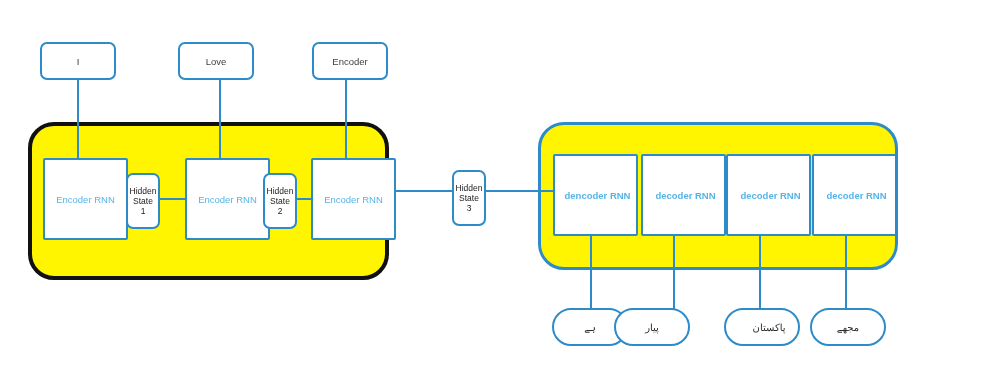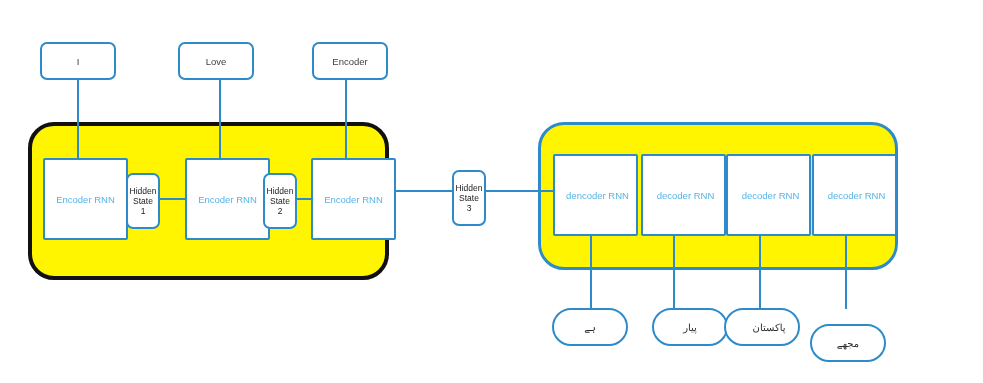--- a/index.html
+++ b/index.html
@@ -56,20 +56,21 @@
   .rnn {
     width: 85px;
     height: 82px;
     border-radius: 2px;
     font-size: 9.5px;
     color: #56B4E6;
     white-space: nowrap;
   }
   .rnn.overflow {
     overflow: visible;
+    font-weight: bold;
   }
   .rnn.overflow > span {
     position: relative;
     left: 2px;
   }
 
   
   .hstate {
     width: 34px;
     height: 56px;
@@ -183,23 +184,23 @@
   </div>
 
   <div class="link v" style="left:590px; top:236px; height:73px;"></div>
   <div class="link v" style="left:673px; top:236px; height:73px;"></div>
   <div class="link v" style="left:759px; top:236px; height:73px;"></div>
   <div class="link v" style="left:845px; top:236px; height:73px;"></div>
 
   <div class="node out-box" style="left:552px; top:308px;">
     <span>ہے</span>
   </div>
-  <div class="node out-box" style="left:652px; top:308px;">
+  <div class="node out-box" style="left:614px; top:308px;">
     <span>پیار</span>
   </div>
   <div class="node out-box" style="left:724px; top:308px;padding-left:14px;">
     <span>پاکستان</span>
   </div>
-  <div class="node out-box" style="left:810px; top:324px;">
+  <div class="node out-box" style="left:810px; top:308px;">
     <span>مجھے</span>
   </div>
 
 </div>
 
 </body></html>

